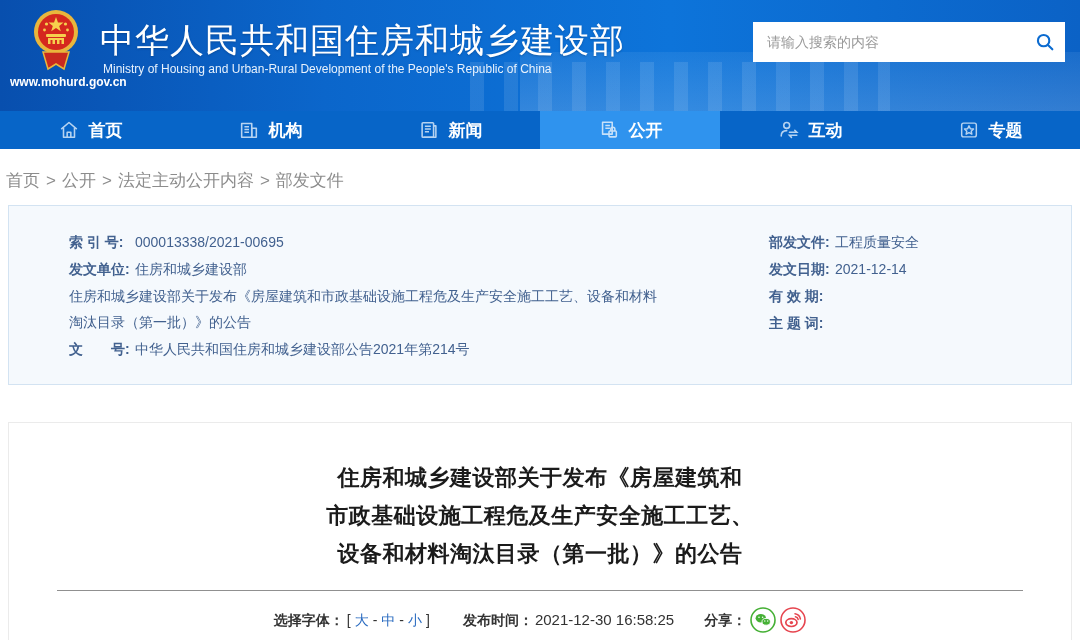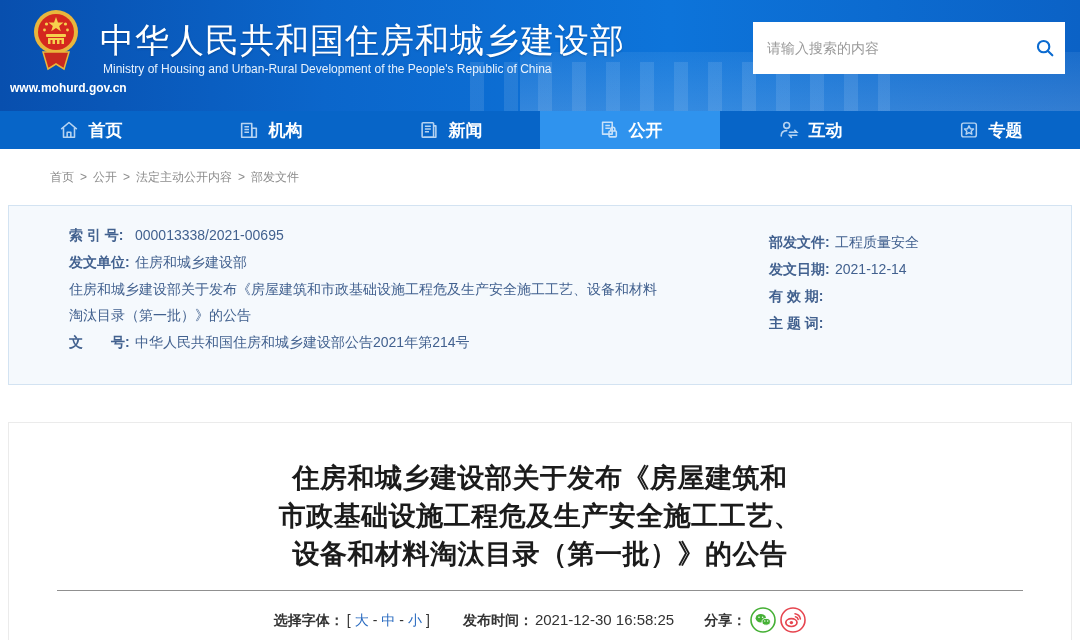--- a/index.html
+++ b/index.html
@@ -12,55 +12,55 @@
   .site-header .bldg { position:absolute; right:0; top:52px; width:560px; height:59px;
     background:linear-gradient(180deg, rgba(160,205,245,0.10), rgba(190,220,250,0.22));
     pointer-events:none; }
   .site-header .bldg2 { position:absolute; right:190px; top:62px; width:420px; height:49px;
     background:repeating-linear-gradient(90deg, rgba(255,255,255,0.10) 0 14px, rgba(255,255,255,0) 14px 34px);
     pointer-events:none; }
   .emblem { position:absolute; left:33px; top:9px; width:46px; height:64px; }
   .hdr-title-cn { position:absolute; left:100px; top:18px; color:#fff; font-size:34px;
     font-weight:normal; letter-spacing:1px; text-shadow:0 1px 2px rgba(0,40,90,.35);text-align:right; }
   .hdr-title-en { position:absolute; left:103px; top:62px; color:#e8f2fd; font-size:12px; }
-  .site-url { position:absolute; left:10px; top:81px; color:#fff; font-size:12px; font-weight:bold; }
-  .search-box { position:absolute; right:15px; top:22px; width:312px; height:52px; background:#fff;
+  .site-url { position:absolute; left:10px; top:75px; color:#fff; font-size:12px; font-weight:bold; }
+  .search-box { position:absolute; right:15px; top:22px; width:312px; height:40px; background:#fff;
     display:flex; align-items:center; }
   .search-box input { flex:1; border:none; outline:none; height:100%; padding:0 8px 0 14px;
     font-size:14px; color:#333; font-family:"Liberation Sans",sans-serif; }
   .search-box input::placeholder { color:#9a9a9a; }
   .search-btn { width:40px; height:36px; border:none; background:#fff; cursor:pointer;
     display:flex; align-items:center; justify-content:center; }
 
   
   .main-nav { width:1080px; height:38px; background:#0765c8; display:flex; }
   .nav-item { flex:1; display:flex; align-items:center; justify-content:center; gap:9px;
     color:#fff; font-size:17px; font-weight:bold; cursor:pointer; }
   .nav-item.active { background:#2f93ee; }
   .nav-item svg { opacity:.88; }
 
   
-  .breadcrumb { height:56px; padding:20px 0 0 6px; font-size:12px; color:#8c8c8c;margin-left:44px; }
+  .breadcrumb { height:56px; padding:20px 0 0 6px; font-size:17px; color:#8c8c8c; }
   .breadcrumb span { color:#8c8c8c; }
   .crumb { cursor:pointer; }
   .crumb-sep { margin:0 6px; }
 
   
   .meta-box { position:relative; margin:0 8px; height:180px; background:#f5f9fd;
-    border:1px solid #d3e3f2; padding:16px 0 0 60px; }
+    border:1px solid #d3e3f2; padding:23px 0 0 60px; }
   .meta-col-left { width:690px; }
   .meta-row { display:flex; line-height:26px; margin-bottom:1px; font-size:14px; color:#42618f; }
   .meta-label { min-width:66px; font-weight:bold; white-space:pre; }
   .meta-value { max-width:600px; }
   .meta-col-right { position:absolute; left:760px; top:23px; }
 
   
   .article-box { margin:37px 8px 0 8px; height:400px; background:#fff;
     border:1px solid #ebebeb; padding-top:36px; }
-  .article-title { text-align:center; font-size:27px; font-weight:bold; color:#1b1b1b;
+  .article-title { text-align:center; font-size:22px; font-weight:bold; color:#1b1b1b;
     line-height:38px; letter-spacing:0.5px; }
   .article-divider { border:none; border-top:1px solid #909090; margin:17px 48px 0 48px; }
   .article-meta-row { margin-top:16px; display:flex; align-items:center; justify-content:center;
     font-size:14px; color:#333; line-height:26px; }
   .font-selector { display:flex; align-items:center; }
   .fs-label { font-weight:bold; color:#333; }
   .fs-bracket, .fs-sep { color:#333; margin:0 3px; }
   .fs-size { color:#2a6bc0; cursor:pointer; margin:0 1px; }
   .pub-time-label { font-weight:bold; margin-left:30px; }
   .pub-time { margin-left:2px; font-size:15px; }

